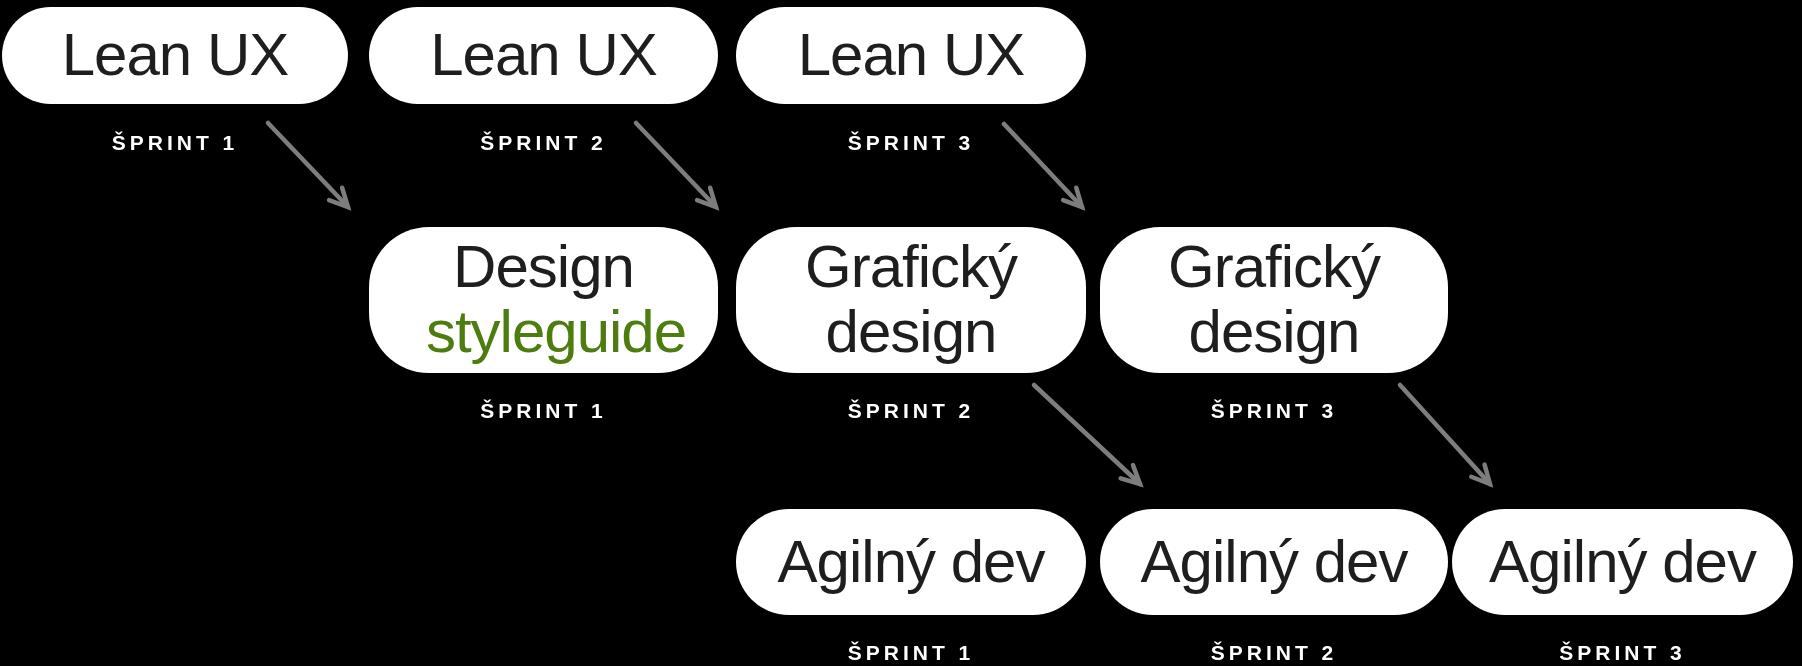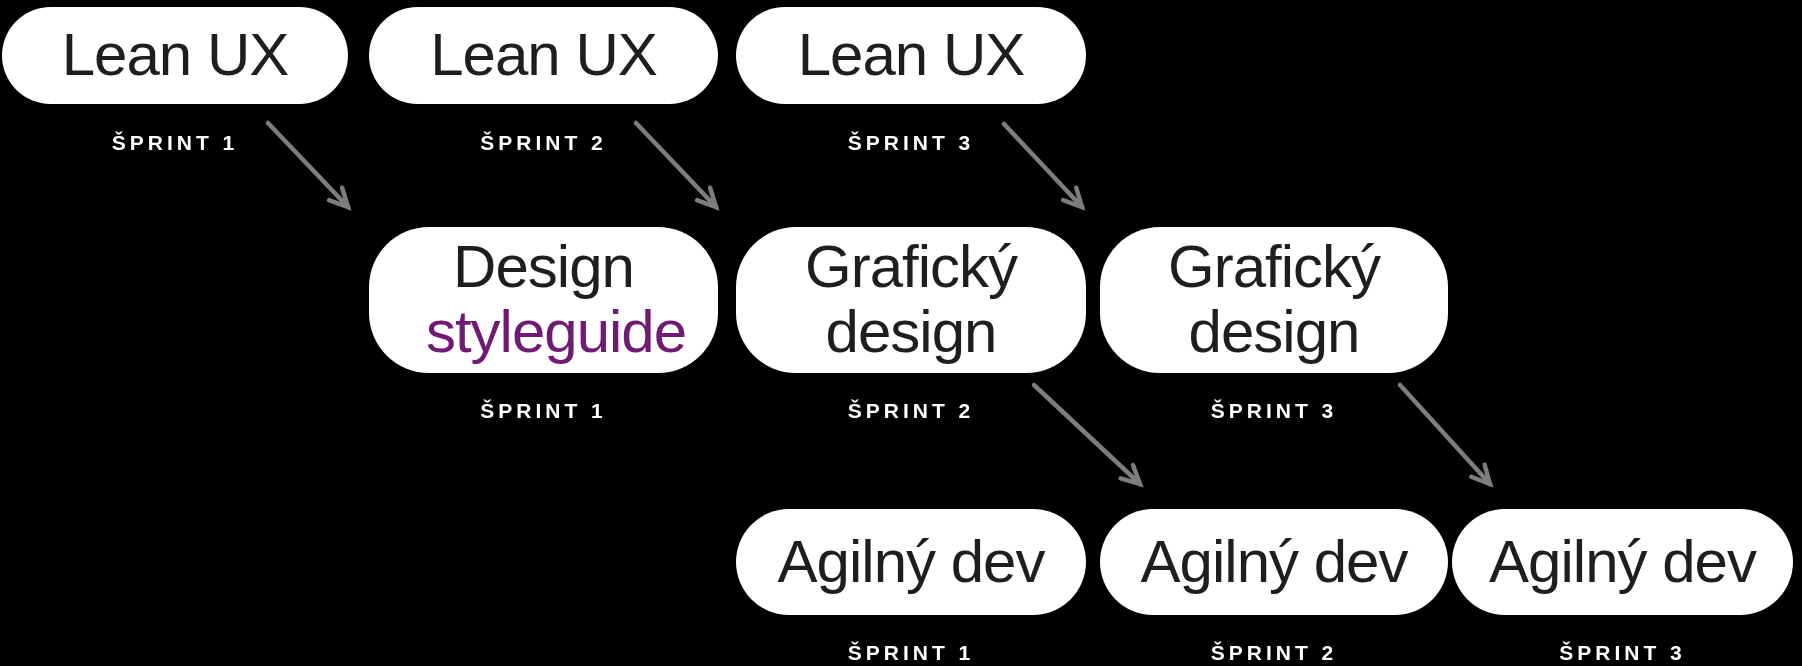--- a/index.html
+++ b/index.html
@@ -72,21 +72,21 @@
     <div class="pill" style="left: 369px; top: 7px; width: 349px; height: 97px; border-radius: 48.5px; background: rgb(255, 255, 255);">
       <div class="line" style="color: rgb(30, 30, 30);">Lean UX</div>
     </div>
     <div class="sprint-label" style="left: 543.5px; top: 131px; color: rgb(255, 255, 255);">ŠPRINT 2</div>
     <div class="pill" style="left: 736px; top: 7px; width: 350px; height: 97px; border-radius: 48.5px; background: rgb(255, 255, 255);">
       <div class="line" style="color: rgb(30, 30, 30);">Lean UX</div>
     </div>
     <div class="sprint-label" style="left: 911px; top: 131px; color: rgb(255, 255, 255);">ŠPRINT 3</div>
     <div class="pill" style="left: 369px; top: 227px; width: 349px; height: 146px; border-radius: 60px; background: rgb(255, 255, 255);">
       <div class="line" style="color: rgb(30, 30, 30);">Design</div>
-      <div class="line" style="color: #701a75; margin-left: 25px;">styleguide</div>
+      <div class="line" style="color: #4d7c0f; margin-left: 25px;">styleguide</div>
     </div>
     <div class="sprint-label" style="left: 543.5px; top: 399px; color: rgb(255, 255, 255);">ŠPRINT 1</div>
     <div class="pill" style="left: 736px; top: 227px; width: 350px; height: 146px; border-radius: 60px; background: rgb(255, 255, 255);">
       <div class="line" style="color: rgb(30, 30, 30);">Grafický</div>
       <div class="line" style="color: rgb(30, 30, 30);">design</div>
     </div>
     <div class="sprint-label" style="left: 911px; top: 399px; color: rgb(255, 255, 255);">ŠPRINT 2</div>
     <div class="pill" style="left: 1100px; top: 227px; width: 348px; height: 146px; border-radius: 60px; background: rgb(255, 255, 255);">
       <div class="line" style="color: rgb(30, 30, 30);">Grafický</div>
       <div class="line" style="color: rgb(30, 30, 30);">design</div>

